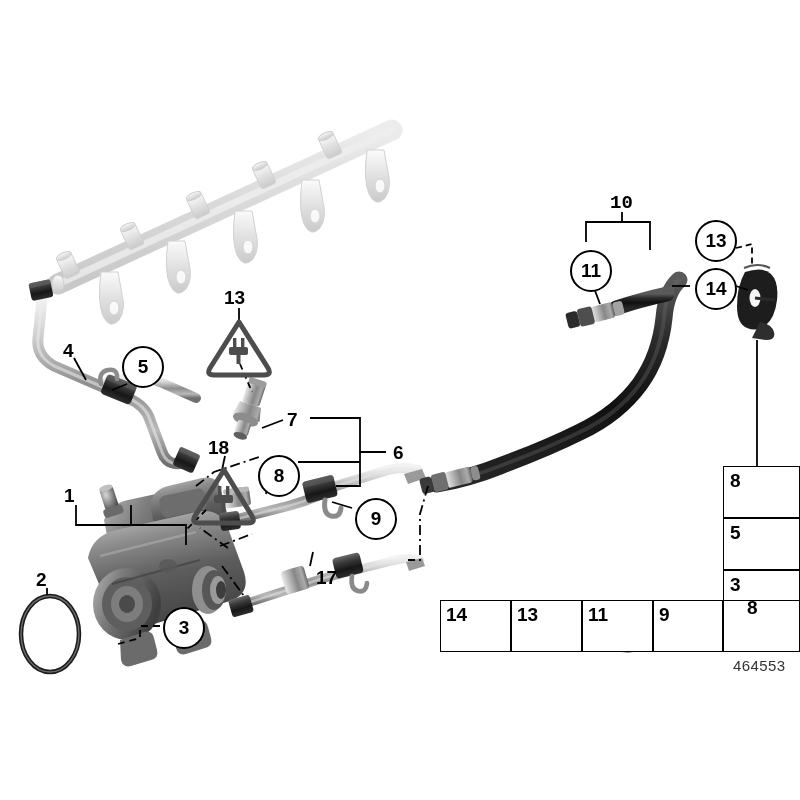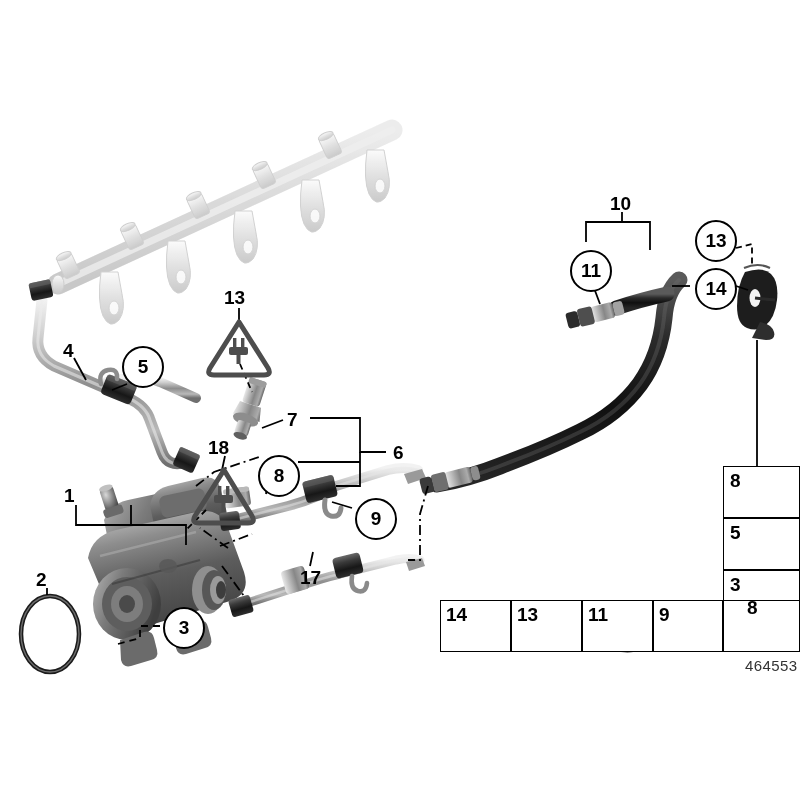--- a/index.html
+++ b/index.html
@@ -431,24 +431,24 @@
 
   <div class="callout" style="left:64px;top:486px;">1</div>
   <div class="callout" style="left:36px;top:570px;">2</div>
   <div class="circ" style="left:163px;top:607px;">3</div>
   <div class="callout" style="left:63px;top:341px;">4</div>
   <div class="circ" style="left:122px;top:346px;">5</div>
   <div class="callout" style="left:393px;top:443px;">6</div>
   <div class="callout" style="left:287px;top:410px;">7</div>
   <div class="circ" style="left:258px;top:455px;">8</div>
   <div class="circ" style="left:355px;top:498px;">9</div>
-  <div class="callout" style="left:610px;top:194px;">10</div>
+  <div class="callout" style="left:610px;top:194px;font-family:Liberation Mono, monospace;">10</div>
   <div class="circ" style="left:570px;top:250px;">11</div>
   <div class="callout" style="left:747px;top:598px;">8</div>
   <div class="circ" style="left:695px;top:220px;">13</div>
   <div class="circ" style="left:695px;top:268px;">14</div>
   <div class="callout" style="left:208px;top:438px;">18</div>
   <div class="callout" style="left:224px;top:288px;">13</div>
-  <div class="callout" style="left:300px;top:568px;text-align:center;">17</div>
-
-  <div class="partno" style="left:733px;top:657px;margin-left:12px;">464553</div>
+  <div class="callout" style="left:316px;top:568px;text-align:center;">17</div>
+
+  <div class="partno" style="left:733px;top:657px;">464553</div>
 
 </div>
 
 </body></html>

